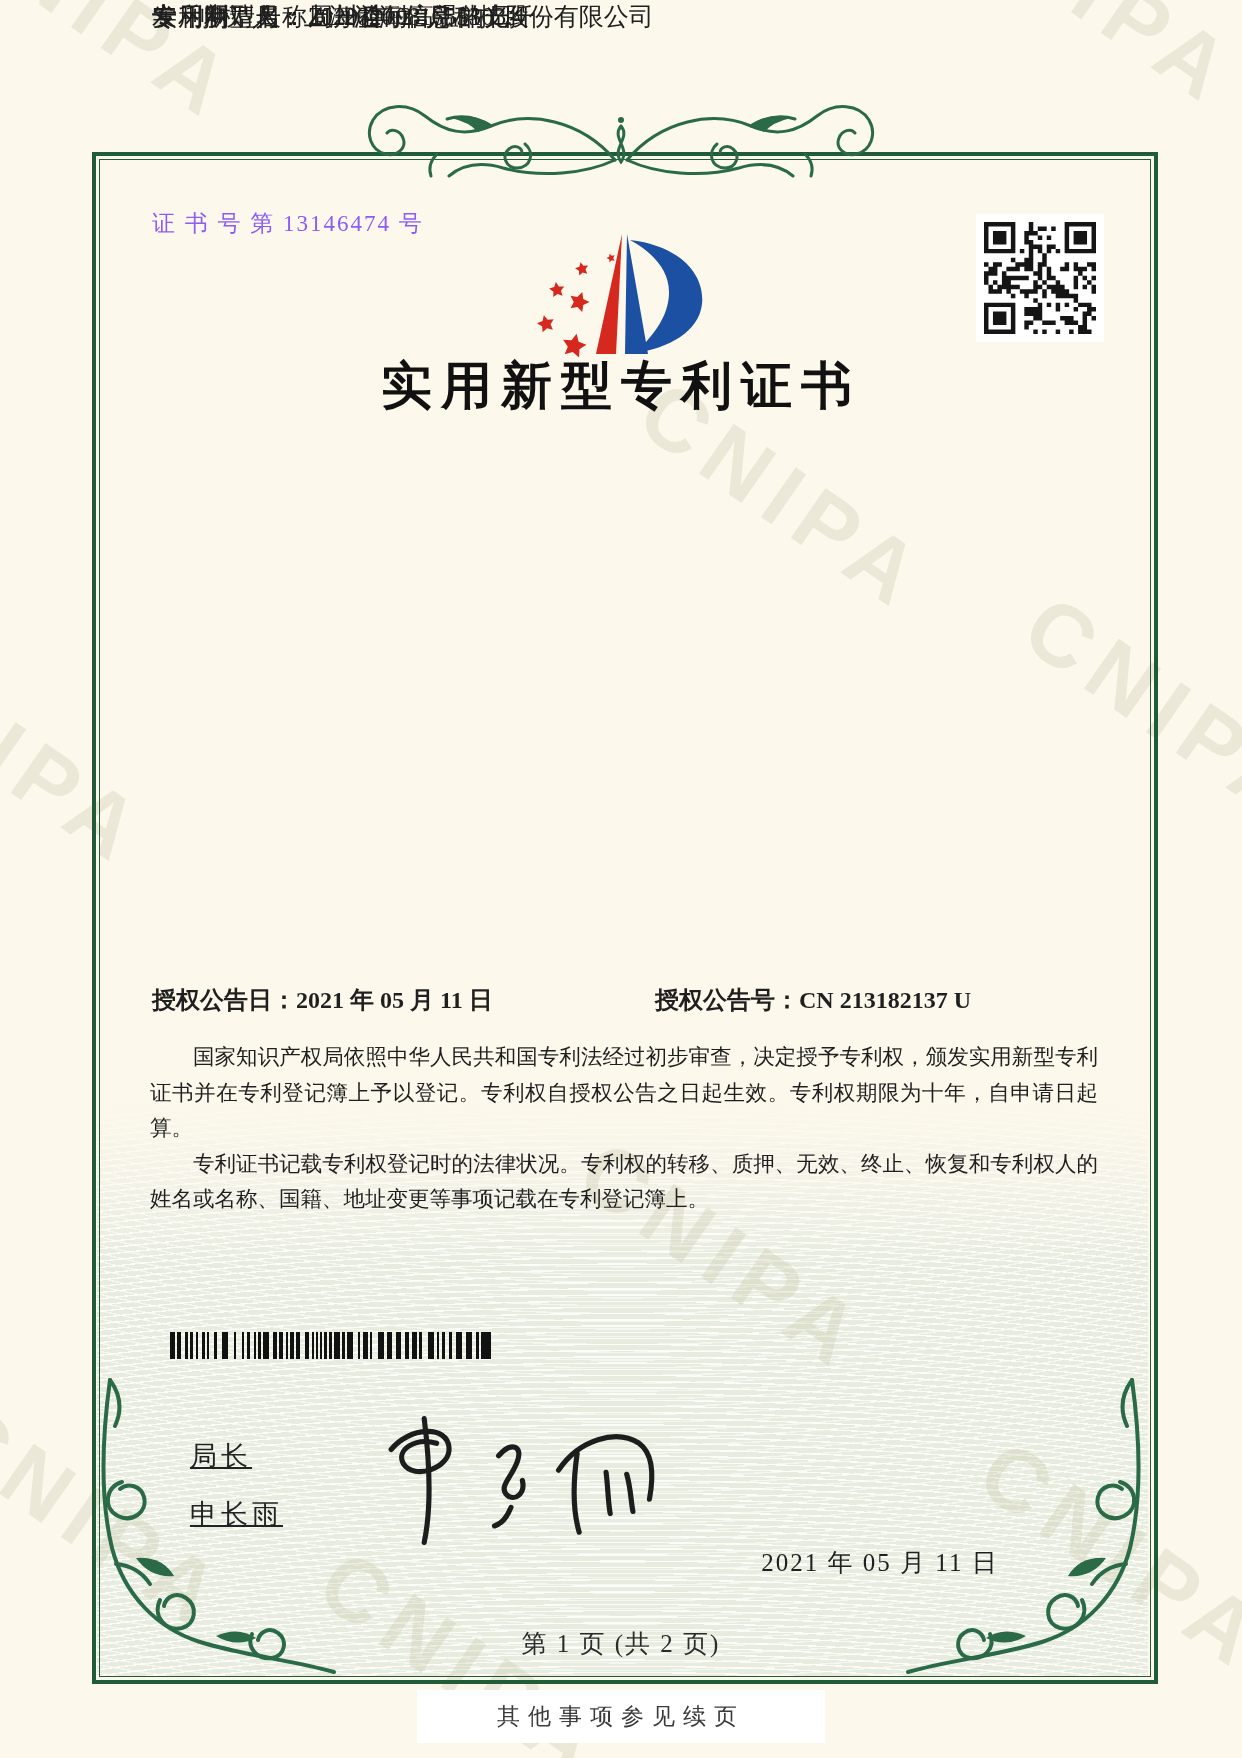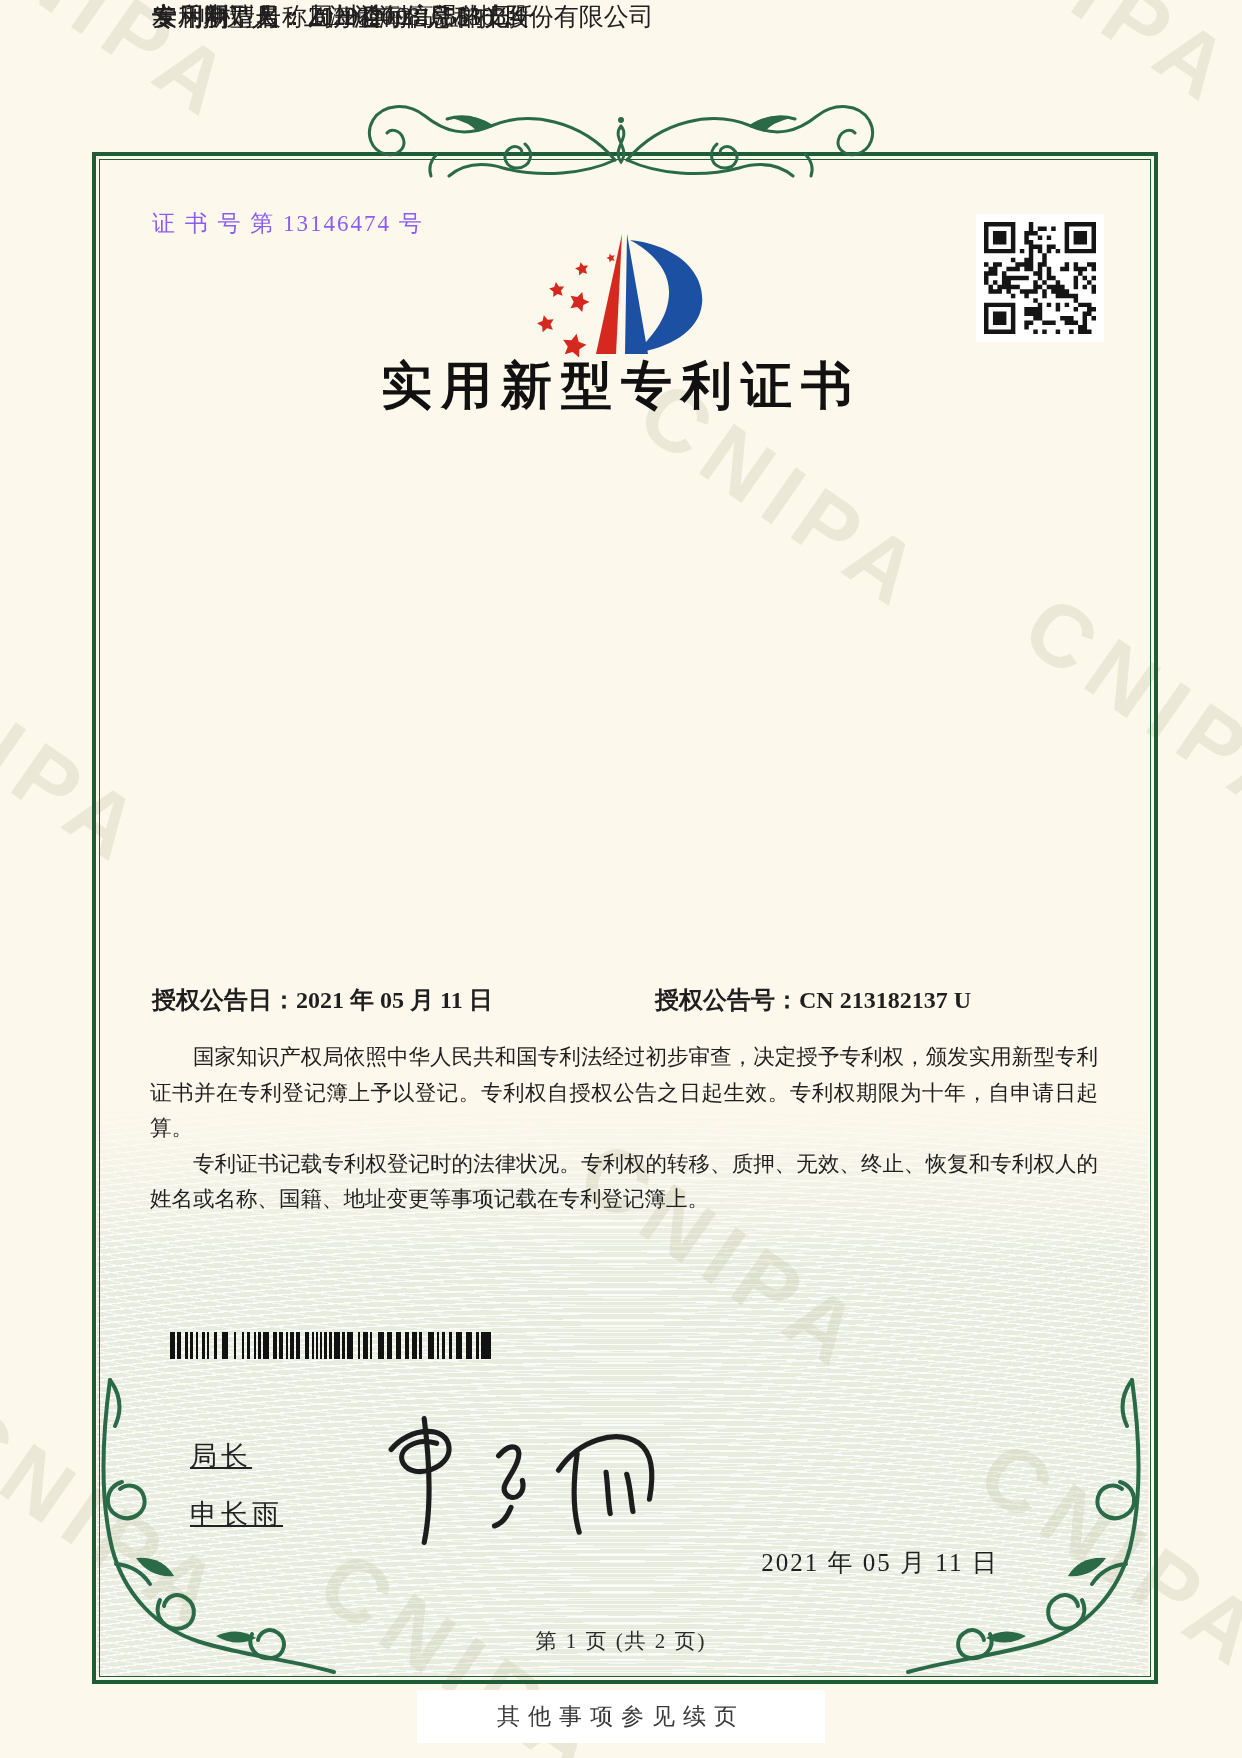--- a/index.html
+++ b/index.html
@@ -53,21 +53,21 @@
   .frow:nth-of-type(5){top:838px;} .frow:nth-of-type(6){top:910px;}
   .grant{top:984px; left:152px; font-size:24px; white-space:nowrap;font-weight:bold;}
   .grant .gno{position:absolute; left:503px; top:0; white-space:nowrap;}
   .paras{left:150px; width:948px; top:1040px; font-size:21.5px; line-height:35.5px; text-align:justify;}
   .paras p{margin:0; text-indent:2em;}
   .barcode{left:170px; top:1332px; width:322px; height:27px;}
   .signer{left:190px; font-size:27px; font-family:"Liberation Sans","DejaVu Sans",sans-serif; font-weight:500; color:#222; letter-spacing:4px;text-decoration:underline;}
   .signer.t1{top:1438px;} .signer.t2{top:1496px;}
   .sig{left:356px; top:1408px; width:310px; height:145px;}
   .date{left:640px; top:1546px; width:480px; text-align:center; font-size:25px; letter-spacing:2px;}
-  .pageinfo{left:0; right:0; top:1627px; text-align:center; font-size:21px; letter-spacing:2px; color:#2b2b2b;}
+  .pageinfo{left:0; right:0; top:1627px; text-align:center; font-size:25px; letter-spacing:2px; color:#2b2b2b;}
   .footer-note{
     left:50%; top:1690px; transform:translateX(-50%);
     background:#fff; padding:11px 80px; font-size:23px; letter-spacing:8px; color:#3a3a3a; white-space:nowrap;
   }
 </style>
 </head>
 <body>
 
 <div class="page">
 

